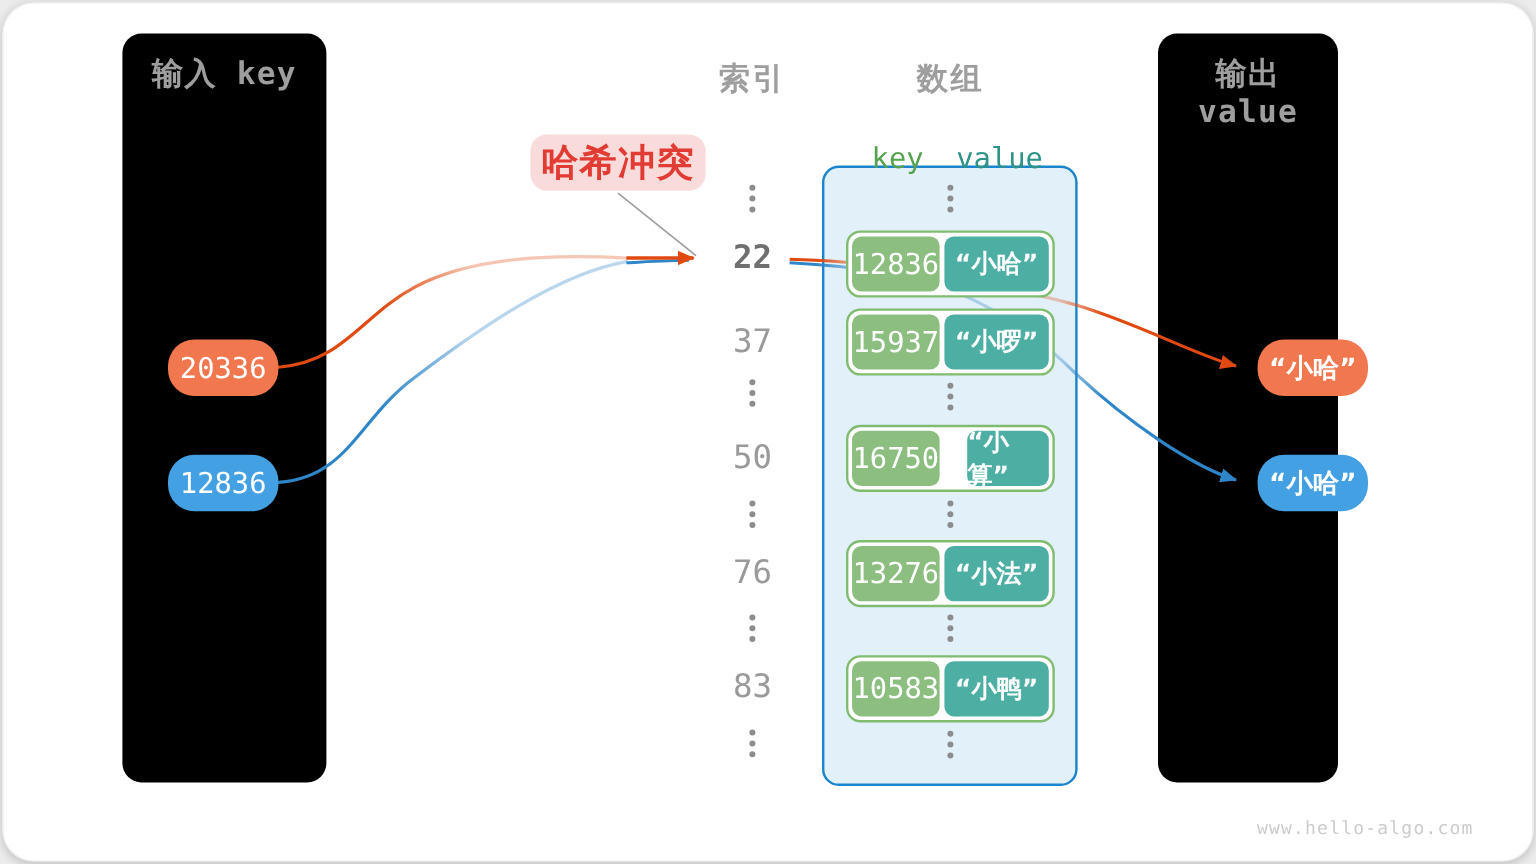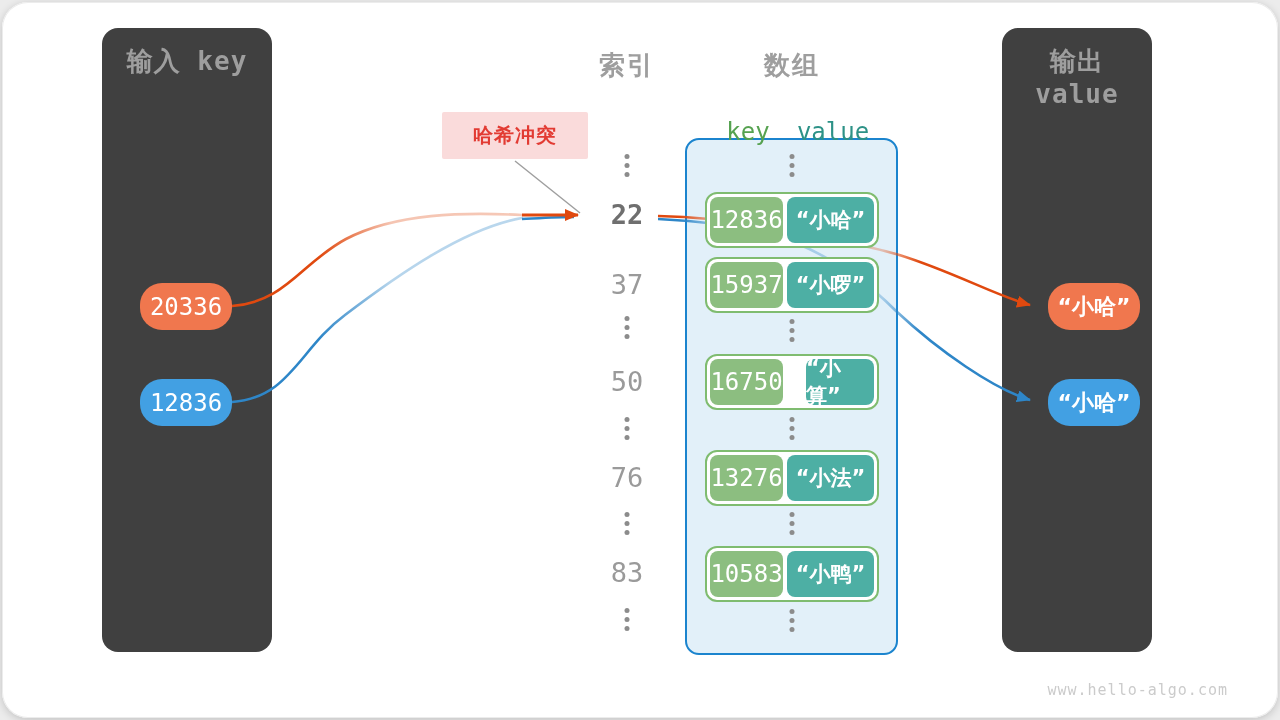--- a/index.html
+++ b/index.html
@@ -5,21 +5,21 @@
   html,body{margin:0;padding:0;}
   body{
     width:1280px;height:720px;background:#ececec;position:relative;overflow:hidden;
     font-family:"DejaVu Sans", sans-serif;
   }
   #card{
     position:absolute;inset:2px;background:#ffffff;border-radius:26px;
     box-shadow:0 2px 8px rgba(0,0,0,.18), inset 0 0 0 1px #ececec;
   }
   
-  .panel{position:absolute;background:#404040;border-radius:16px;text-decoration:underline;}
+  .panel{position:absolute;background:#000000;border-radius:16px;text-decoration:underline;}
   .panel-title{
     position:absolute;top:16px;left:0;width:100%;text-align:center;
     font-weight:bold;font-size:26px;color:#9e9e9e;letter-spacing:1px;
     font-family:"DejaVu Sans Mono","DejaVu Sans",sans-serif;
   }
   
   .kbox{
     position:absolute;width:92px;height:47px;border-radius:22px;color:#fff;
     display:flex;align-items:center;justify-content:center;
     font-family:"DejaVu Sans Mono",monospace;font-size:24px;
@@ -36,21 +36,21 @@
     position:absolute;left:0;top:140px;width:100%;text-align:center;
     color:#3a53c6;font-size:27px;
   }
   .hash-formula{
     position:absolute;left:0;top:198px;width:100%;text-align:center;
     color:#3350ce;font-size:23px;font-family:"DejaVu Sans Mono",monospace;
   }
   
   .collision{
     position:absolute;left:440px;top:110px;width:146px;height:47px;
-    background:#fadbdb;border-radius:2px;color:#e23b33;font-weight:bold;font-size:20px;
+    background:#fadbdb;border-radius:14px;color:#e23b33;font-weight:bold;font-size:31px;
     display:flex;align-items:center;justify-content:center;letter-spacing:1px;
   }
   
   .col-header{
     position:absolute;font-weight:bold;font-size:26px;color:#9e9e9e;
     text-align:center;letter-spacing:2px;
   }
   .kv-header{
     position:absolute;top:92px;font-size:24px;font-family:"DejaVu Sans Mono",monospace;
     text-align:center;
@@ -99,21 +99,21 @@
 </style>
 </head>
 <body>
 
 <div id="card">
 
   <div class="panel z1" style="left:100px;top:26px;width:170px;height:624px;">
     <div class="panel-title">输入 key</div>
   </div>
 
-  <div class="panel z1" style="left:1000px;top:26px;width:150px;height:624px;">
+  <div class="panel z1" style="left:963px;top:26px;width:150px;height:624px;">
     <div class="panel-title">输出 value</div>
   </div>
 
 
   <div class="array-box z1"></div>
 
   <svg id="flow-svg" class="z2" width="1280" height="720" viewBox="0 0 1280 720">
     <defs>
       <marker id="ah-o" markerUnits="userSpaceOnUse" markerWidth="14" markerHeight="12" refX="13" refY="6" orient="auto">
         <path d="M0 0 L14 6 L0 12 Z" fill="#e0490f"></path>

